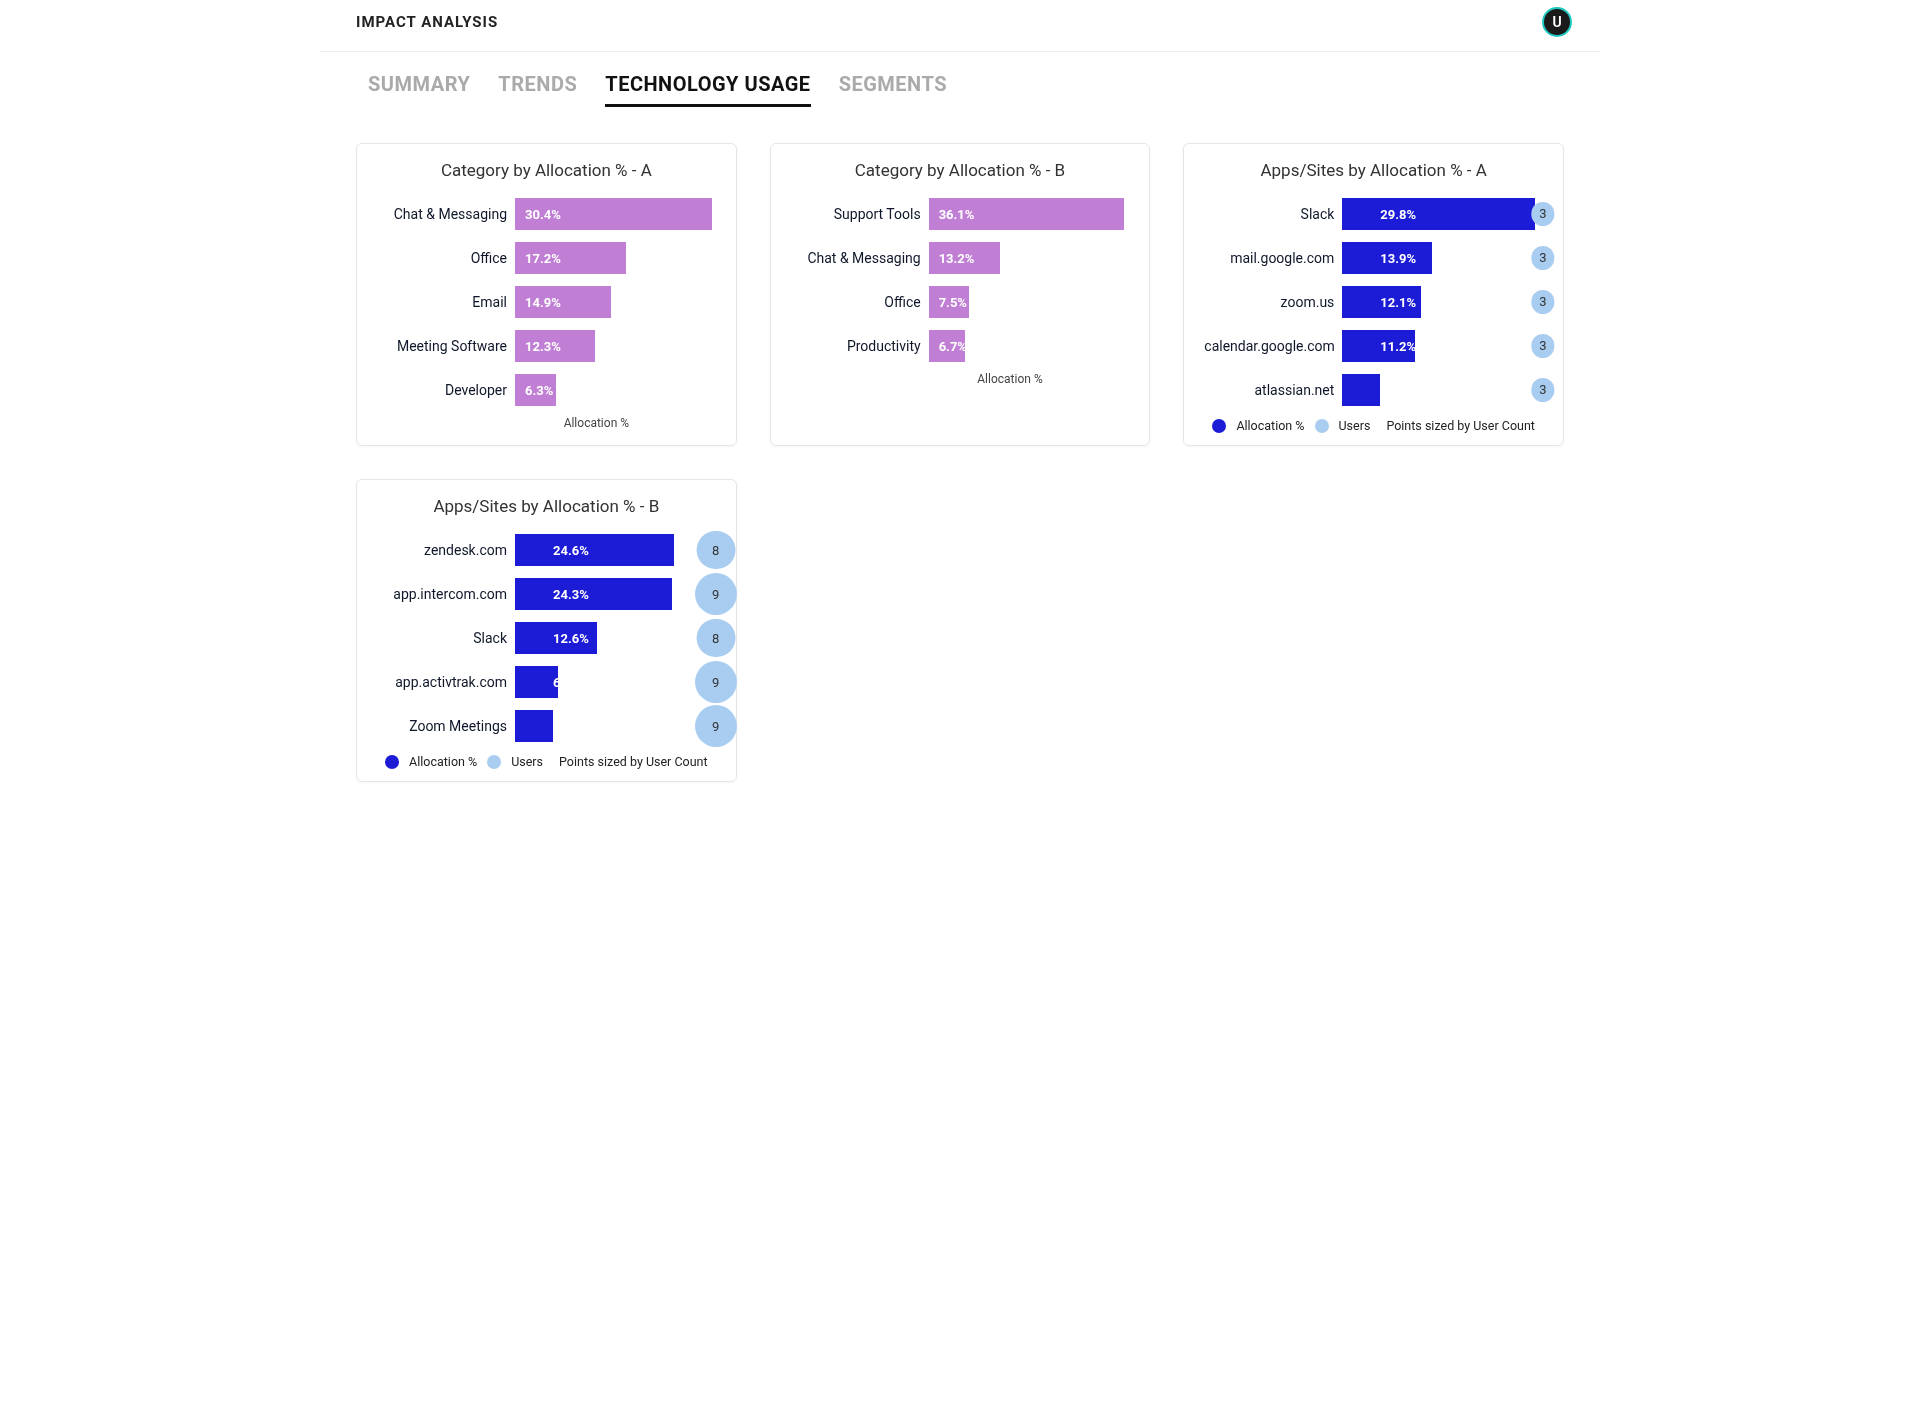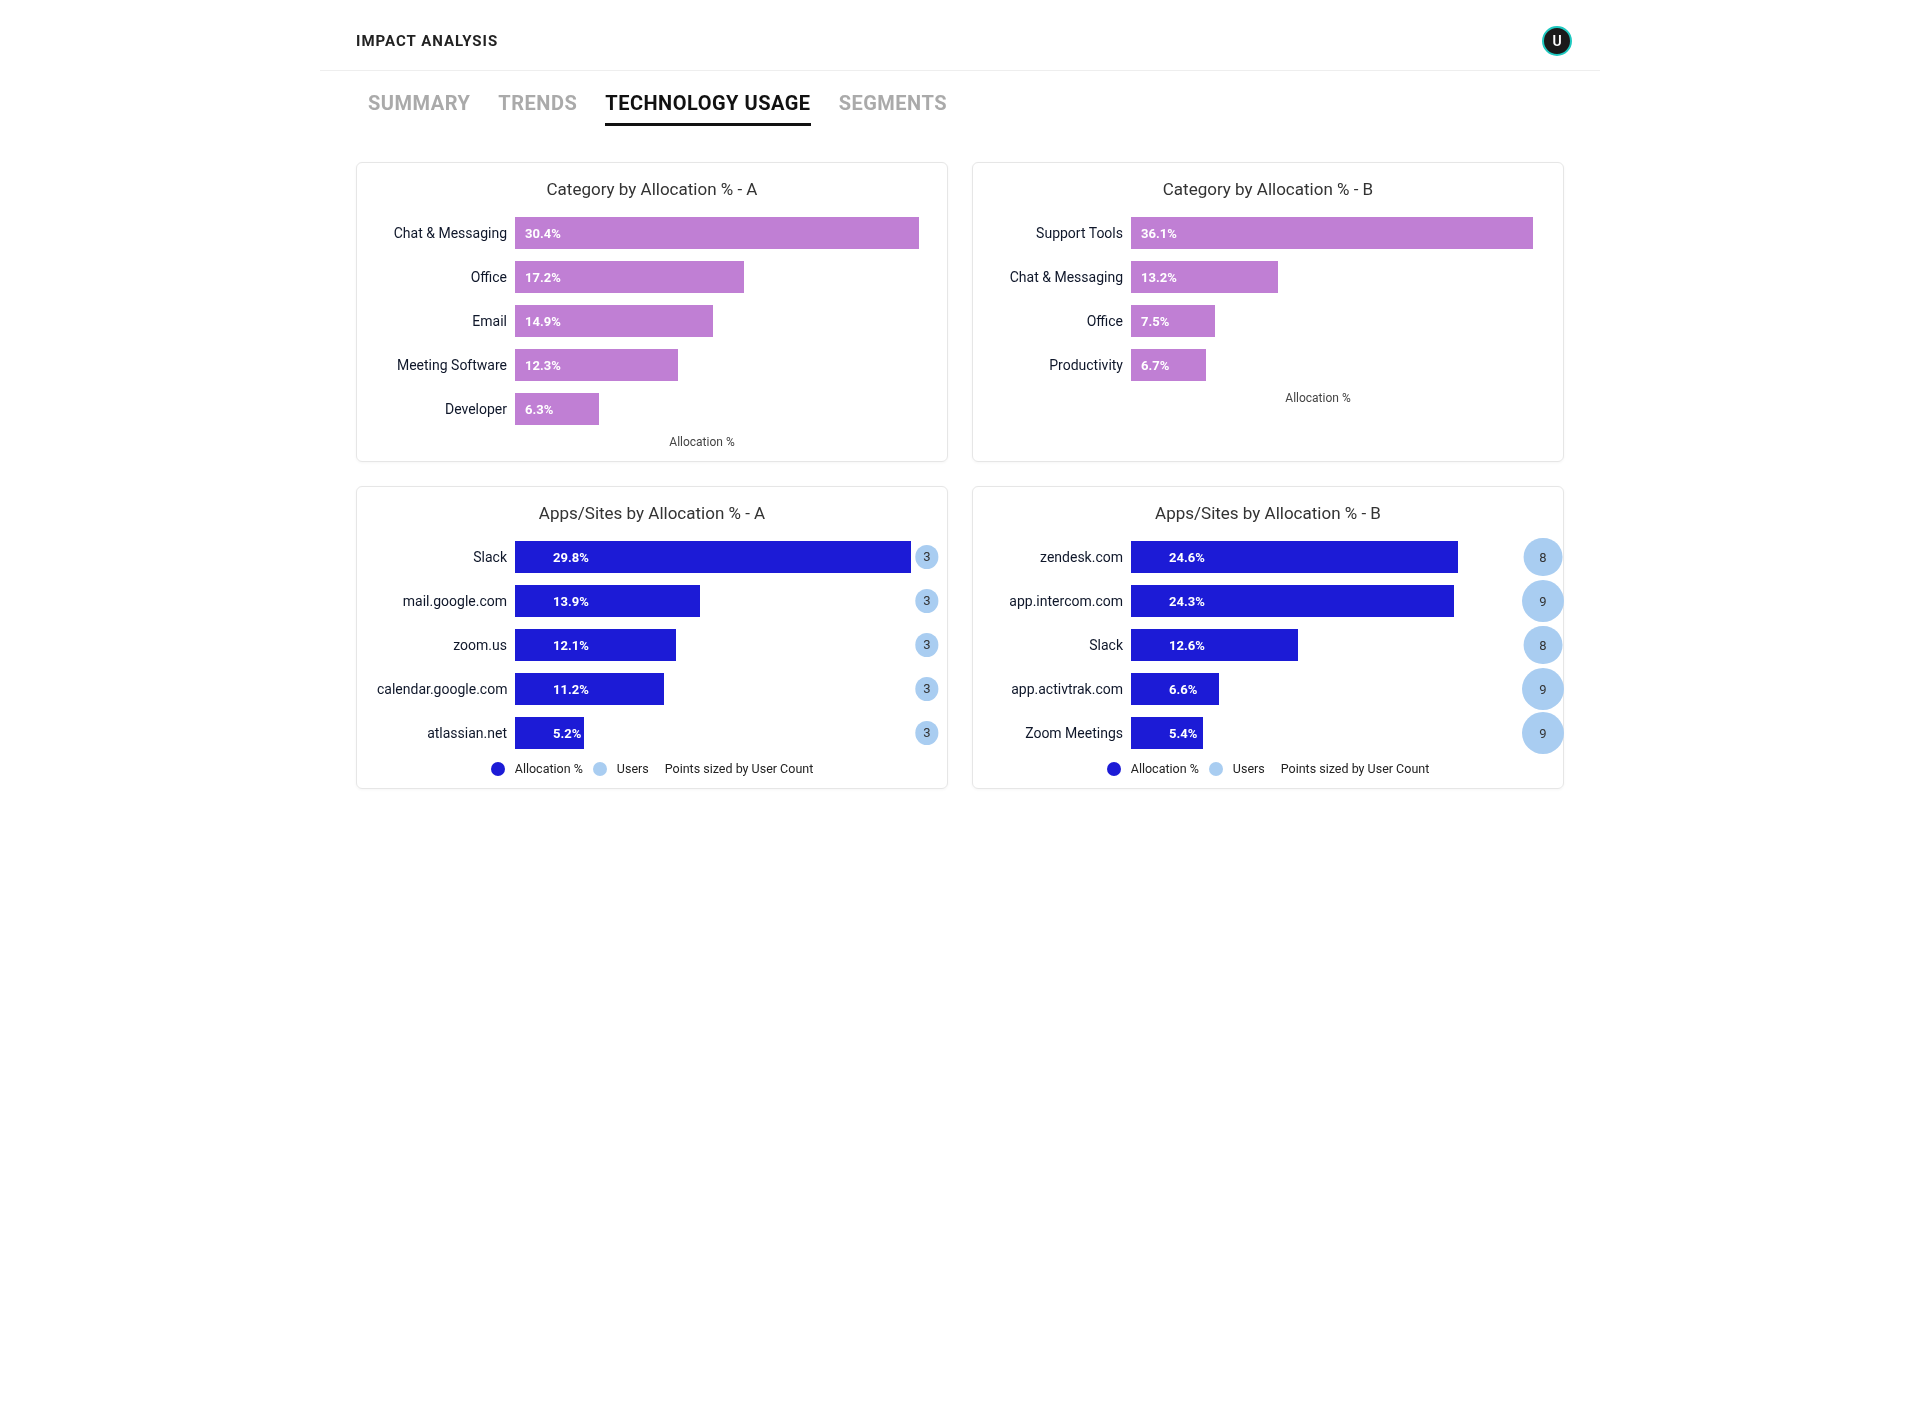--- a/index.html
+++ b/index.html
@@ -7,21 +7,21 @@
     font-family: -apple-system, BlinkMacSystemFont, "Segoe UI", Roboto, Arial, sans-serif;
     background: #fff;
     color: #333;
     width: 1280px;
     margin: 0 auto;
   }
   .header {
     display: flex;
     justify-content: space-between;
     align-items: center;
-    padding: 26px 28px 14px 36px;
+    padding: 7px 28px 14px 36px;
     border-bottom: 1px solid #eee;
   }
   .page-title {
     font-size: 15px;
     font-weight: 700;
     letter-spacing: 1px;
     color: #222;
   }
   .avatar {
     width: 30px;
@@ -48,22 +48,22 @@
     color: #aaa;
     padding-bottom: 8px;
     cursor: pointer;
   }
   .tab.active {
     color: #111;
     border-bottom: 3px solid #111;
   }
   .grid {
     display: grid;
-    grid-template-columns: 1fr 1fr;
-    gap: 24px;
+    grid-template-columns: 1fr 1fr 1fr;
+    gap: 33px;
     padding: 36px 36px 24px 36px;
   }
   .card {
     border: 1px solid #e6e6e6;
     border-radius: 6px;
     padding: 16px 20px 12px 20px;
     box-shadow: 0 1px 3px rgba(0,0,0,0.04);
   }
   .card-title {
     text-align: center;

